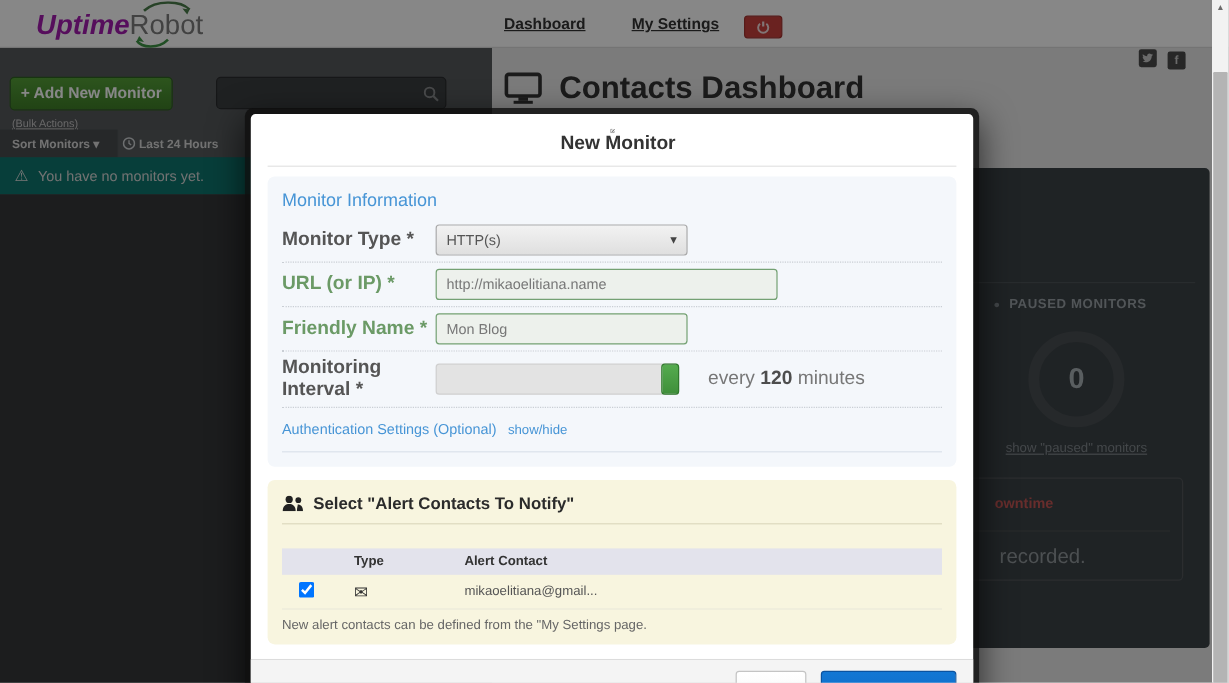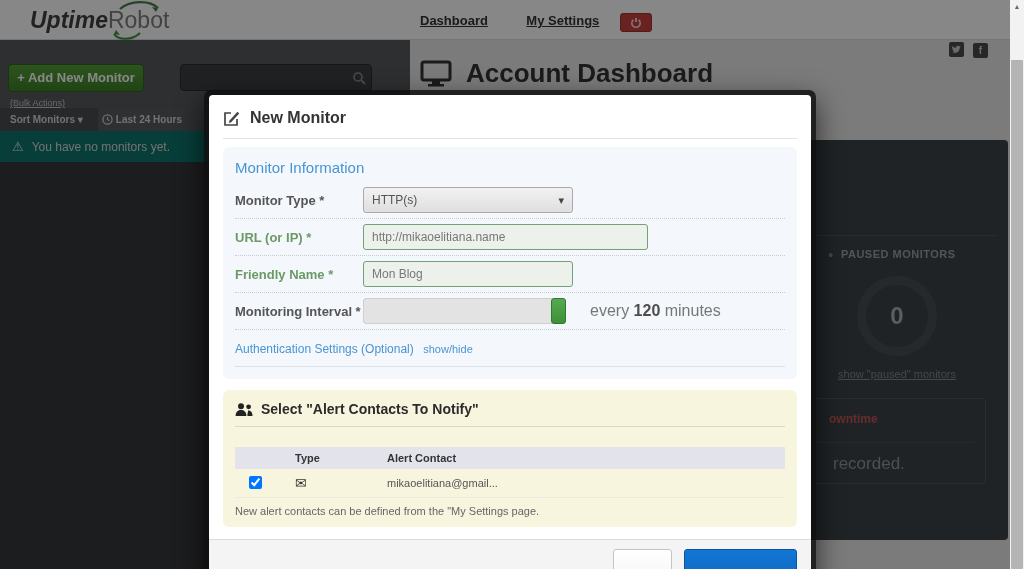--- a/index.html
+++ b/index.html
@@ -2,21 +2,21 @@
 <html><head>
 <meta charset="utf-8">
 <style>
   * { margin:0; padding:0; box-sizing:border-box; }
   html,body { width:1024px; height:569px; overflow:hidden; }
   body { font-family:"Liberation Sans", sans-serif; position:relative; background:#e8e8e8; }
 
   
   .header { position:absolute; left:0; top:0; width:1024px; height:40px; background:#ffffff; border-bottom:1px solid #dcdcdc; z-index:1; }
   .logo { position:absolute; left:30px; top:7px; font-size:23px; text-decoration:none; }
-  .logo .l1 { font-style:italic; font-weight:bold; color:#404040; }
+  .logo .l1 { font-style:italic; font-weight:bold; color:#a21caf; }
   .logo .l2 { color:#7d7d7d; font-weight:normal; position:relative; }
   .logo-arcs { position:absolute; left:76px; top:-6px; }
   .topnav { position:absolute; left:420px; top:11px; }
   .topnav a { font-size:13px; font-weight:bold; color:#333; text-decoration:underline; margin-right:34px; }
   .power-btn { position:absolute; left:620px; top:13px; width:32px; height:19px; background:#c9403d; border:1px solid #a33330; border-radius:3px; display:flex; align-items:center; justify-content:center; cursor:pointer; }
 
   .sidebar { position:absolute; left:0; top:40px; width:410px; height:529px; background:#56595c; z-index:1; }
   .add-monitor-btn { position:absolute; left:8px; top:24px; width:136px; height:28px; background:linear-gradient(#55a038,#3f7f28); border:1px solid #2f6320; border-radius:4px; color:#fff; font-weight:bold; font-size:13px; text-align:center; line-height:26px; cursor:pointer; }
   .search-box { position:absolute; left:180px; top:24px; width:192px; height:27px; background:#3c3f41; border:1px solid #2b2d2e; border-radius:4px; }
   .search-box input { position:absolute; left:6px; top:2px; width:160px; height:21px; background:transparent; border:none; outline:none; color:#cfcfcf; font-size:12px; }
@@ -51,28 +51,28 @@
   .overlay { position:absolute; left:0; top:0; width:1024px; height:569px; background:rgba(0,0,0,0.47); z-index:10; }
 
   
   .scrollbar { position:absolute; right:0; top:0; width:14px; height:569px; background:#f2f2f2; z-index:40; }
   .scrollbar .arrow-up { position:absolute; top:3px; left:0; width:14px; text-align:center; font-size:7px; color:#6b6b6b; }
   .scrollbar .thumb { position:absolute; left:1px; top:60px; width:12px; height:509px; background:#b4b4b4; border-radius:1px; }
 
   
   .modal-wrap { position:absolute; left:204px; top:90px; width:612px; z-index:20; background:rgba(14,14,14,0.82); border-radius:7px; padding:5px; box-shadow:0 10px 28px rgba(0,0,0,0.65); }
   .modal { background:#fff; border-radius:4px; padding:12px 14px 0 14px; }
-  .modal-title-row { display:flex; align-items:center; height:22px; }
+  .modal-title-row { display:flex; align-items:center; height:22px;flex-direction:column; }
   .modal-title-row .ttl { font-size:16px; font-weight:bold; color:#333; margin-left:10px; }
   .modal-hr { border:none; border-top:1px solid #e3e3e3; margin:9px 0 8px 0; }
 
   .panel-form { background:#f4f7fb; border-radius:6px; padding:8px 12px 10px 12px; }
   .section-title { font-size:15px; color:#4795d6; padding:4px 0 6px 0; }
   .form-row { display:flex; align-items:center; padding:5px 0; border-top:1px dotted #c9ced4; min-height:36px; }
-  .form-row label { flex:0 0 128px; font-size:13px; font-weight:bold; color:#555; }
+  .form-row label { flex:0 0 128px; font-size:16px; font-weight:bold; color:#555; }
   .form-row label.valid { color:#6b9a66; }
   .ctl-select { width:210px; height:26px; background:linear-gradient(#f2f2f2,#dfdfdf); border:1px solid #a9a9a9; border-radius:3px; font-size:12px; color:#555; line-height:24px; padding:0 8px; position:relative; cursor:pointer; }
   .ctl-select .caret { position:absolute; right:8px; top:0; color:#444; font-size:11px; }
   .ctl-input { height:26px; background:#edf1ec; border:1px solid #74a173; border-radius:3px; font-size:12px; color:#777; padding:0 8px; outline:none; }
   .w-name { width:210px; }
   .w-url { width:285px; }
   .slider { position:relative; width:203px; height:26px; background:#e3e3e3; border:1px solid #cfcfcf; border-radius:3px; }
   .slider .handle { position:absolute; right:-1px; top:-1px; width:15px; height:26px; background:linear-gradient(#55ab4f,#3f8f3a); border:1px solid #2f7a2c; border-radius:3px; cursor:ew-resize; }
   .interval-text { margin-left:24px; font-size:16px; color:#777; }
   .interval-text b { color:#4d4d4d; }
@@ -155,21 +155,21 @@
   <div class="sidebar-lower"></div>
 </aside>
 
 <main class="content">
   <div class="page-title">
     <svg width="32" height="28" viewBox="0 0 32 28">
       <rect x="2" y="2" width="28" height="18" rx="2" fill="none" stroke="#333" stroke-width="3"></rect>
       <rect x="12" y="21" width="8" height="3" fill="#333"></rect>
       <rect x="8" y="24" width="16" height="2.5" fill="#333"></rect>
     </svg>
-    <span class="txt">Account Dashboard</span>
+    <span class="txt">Contacts Dashboard</span>
   </div>
   <div class="social">
     <span class="sq">
       <svg width="9" height="9" viewBox="0 0 10 10">
           <path d="M9.8 1.6 C9.4 1.8 9 1.9 8.6 2 C9 1.7 9.3 1.3 9.4 0.8 C9 1.1 8.5 1.3 8 1.4 C7.6 1 7 0.7 6.4 0.7 C5.3 0.7 4.4 1.6 4.4 2.7 L4.45 3.15 C2.8 3.1 1.3 2.3 0.4 1.1 C0.2 1.4 0.1 1.75 0.1 2.1 C0.1 2.8 0.45 3.4 1 3.8 C0.7 3.8 0.4 3.7 0.1 3.55 C0.1 4.55 0.8 5.35 1.7 5.55 C1.4 5.63 1.1 5.63 0.8 5.6 C1.1 6.4 1.8 7 2.7 7 C2 7.55 1.1 7.9 0.2 7.9 C1.1 8.5 2.1 8.8 3.2 8.8 C6.7 8.8 8.6 5.9 8.6 3.35 L8.59 3.1 C9 2.8 9.5 2.3 9.8 1.6 Z" fill="#c9c9c9"></path>
         </svg>
     </span>
     <span class="sq">f</span>
   </div>
   <div class="stats-panel">

